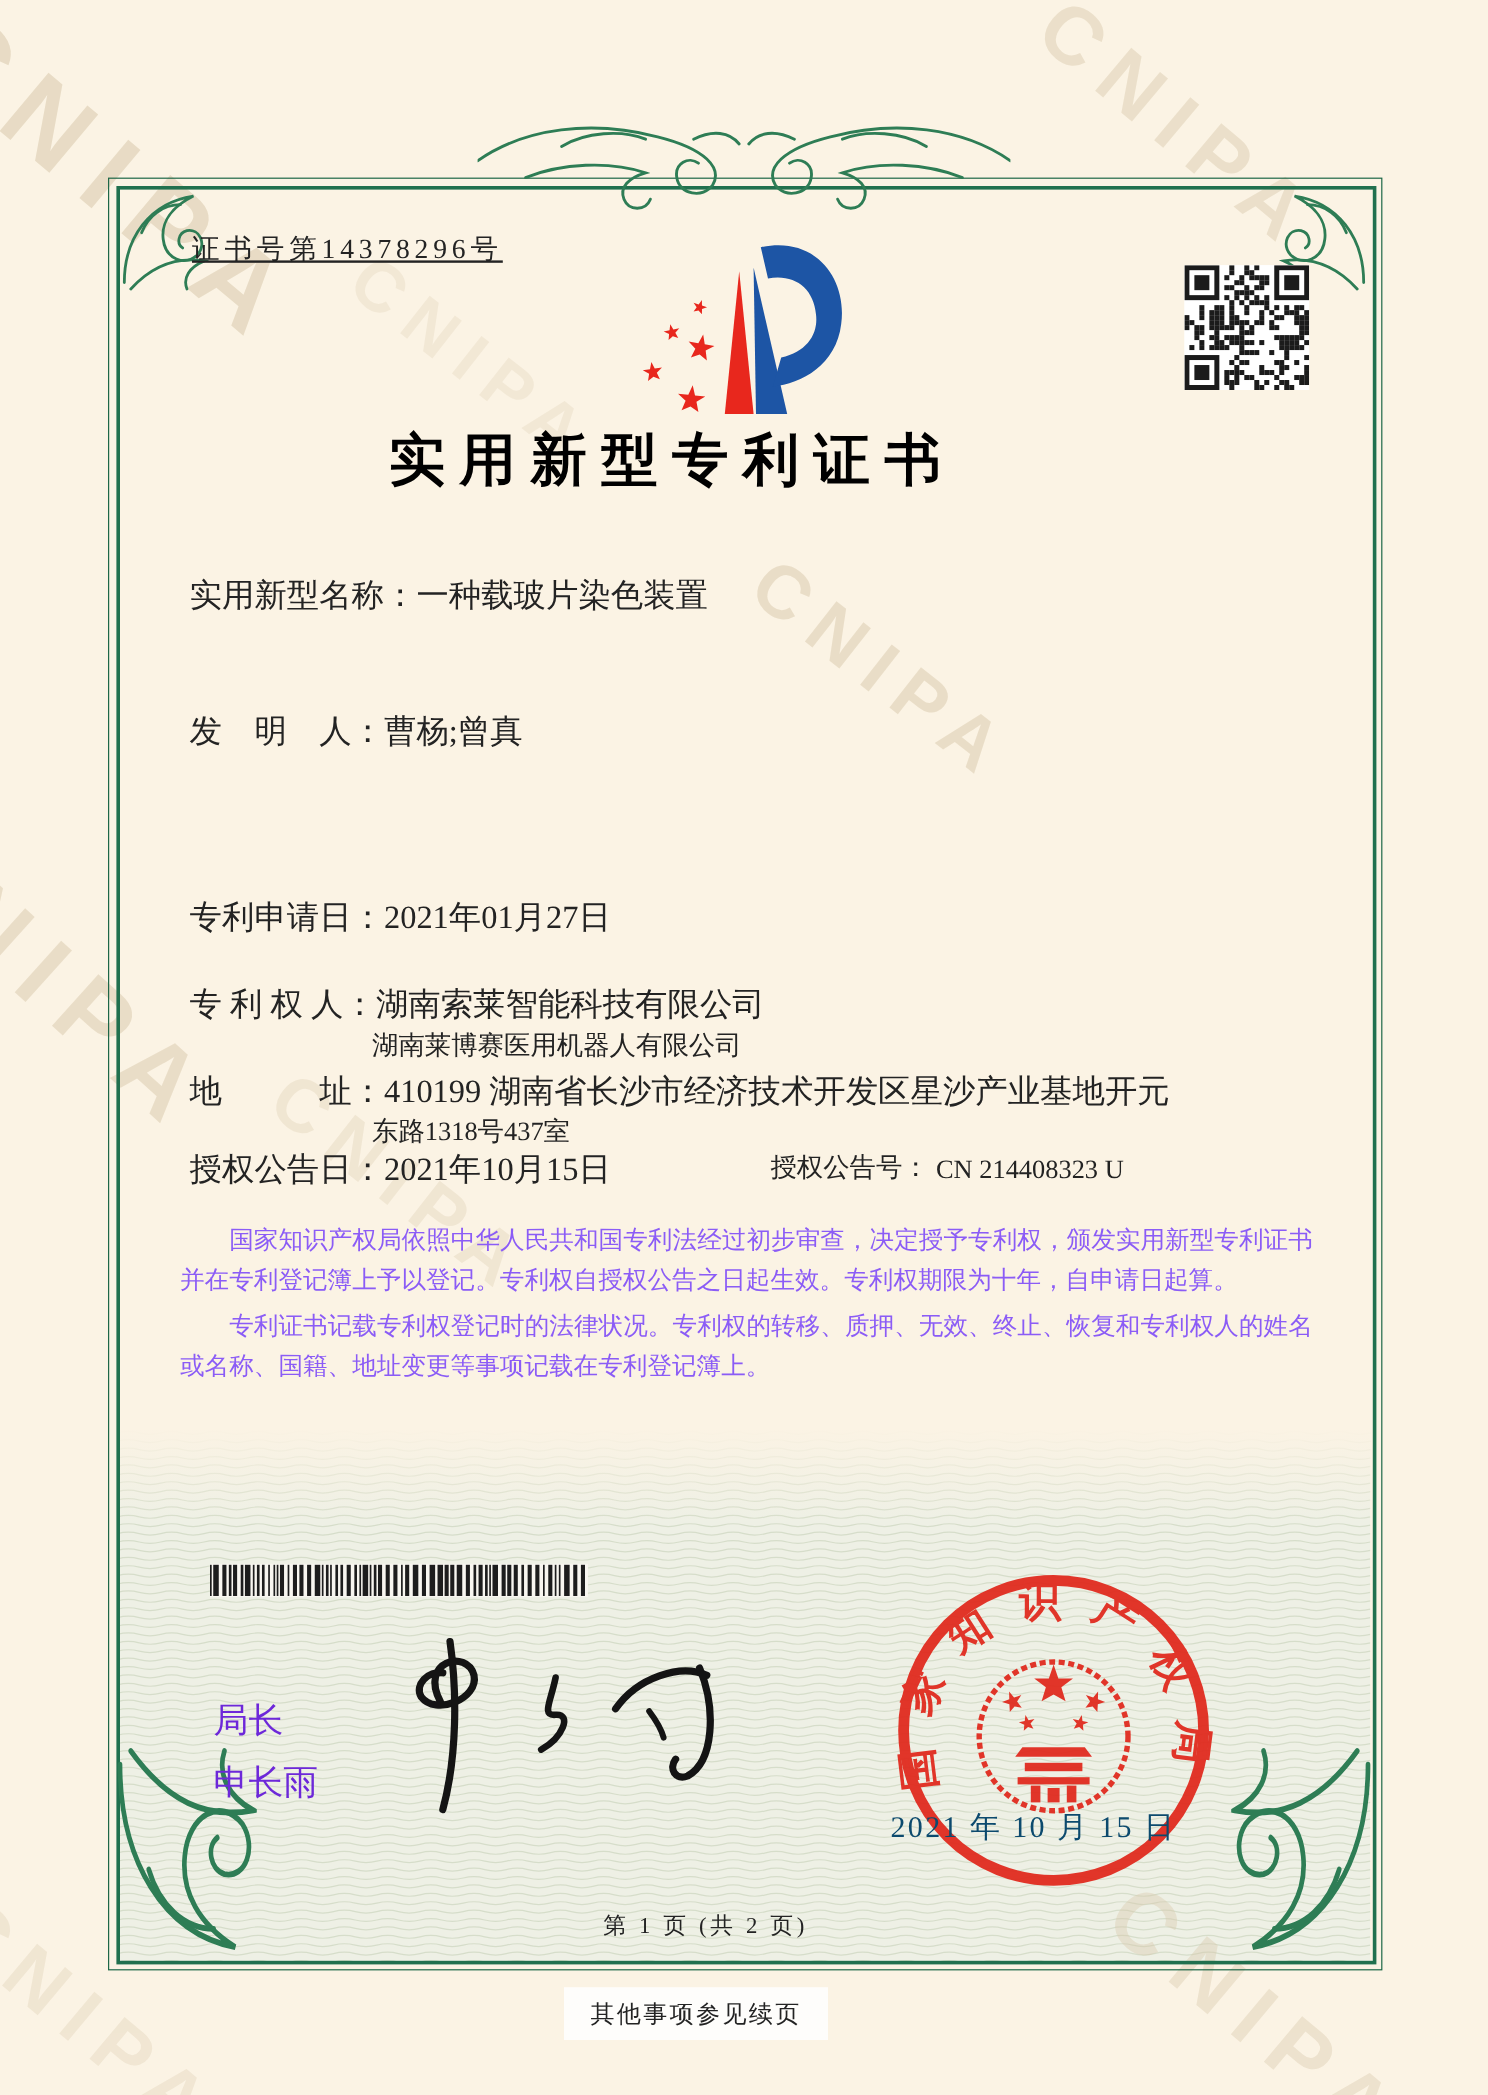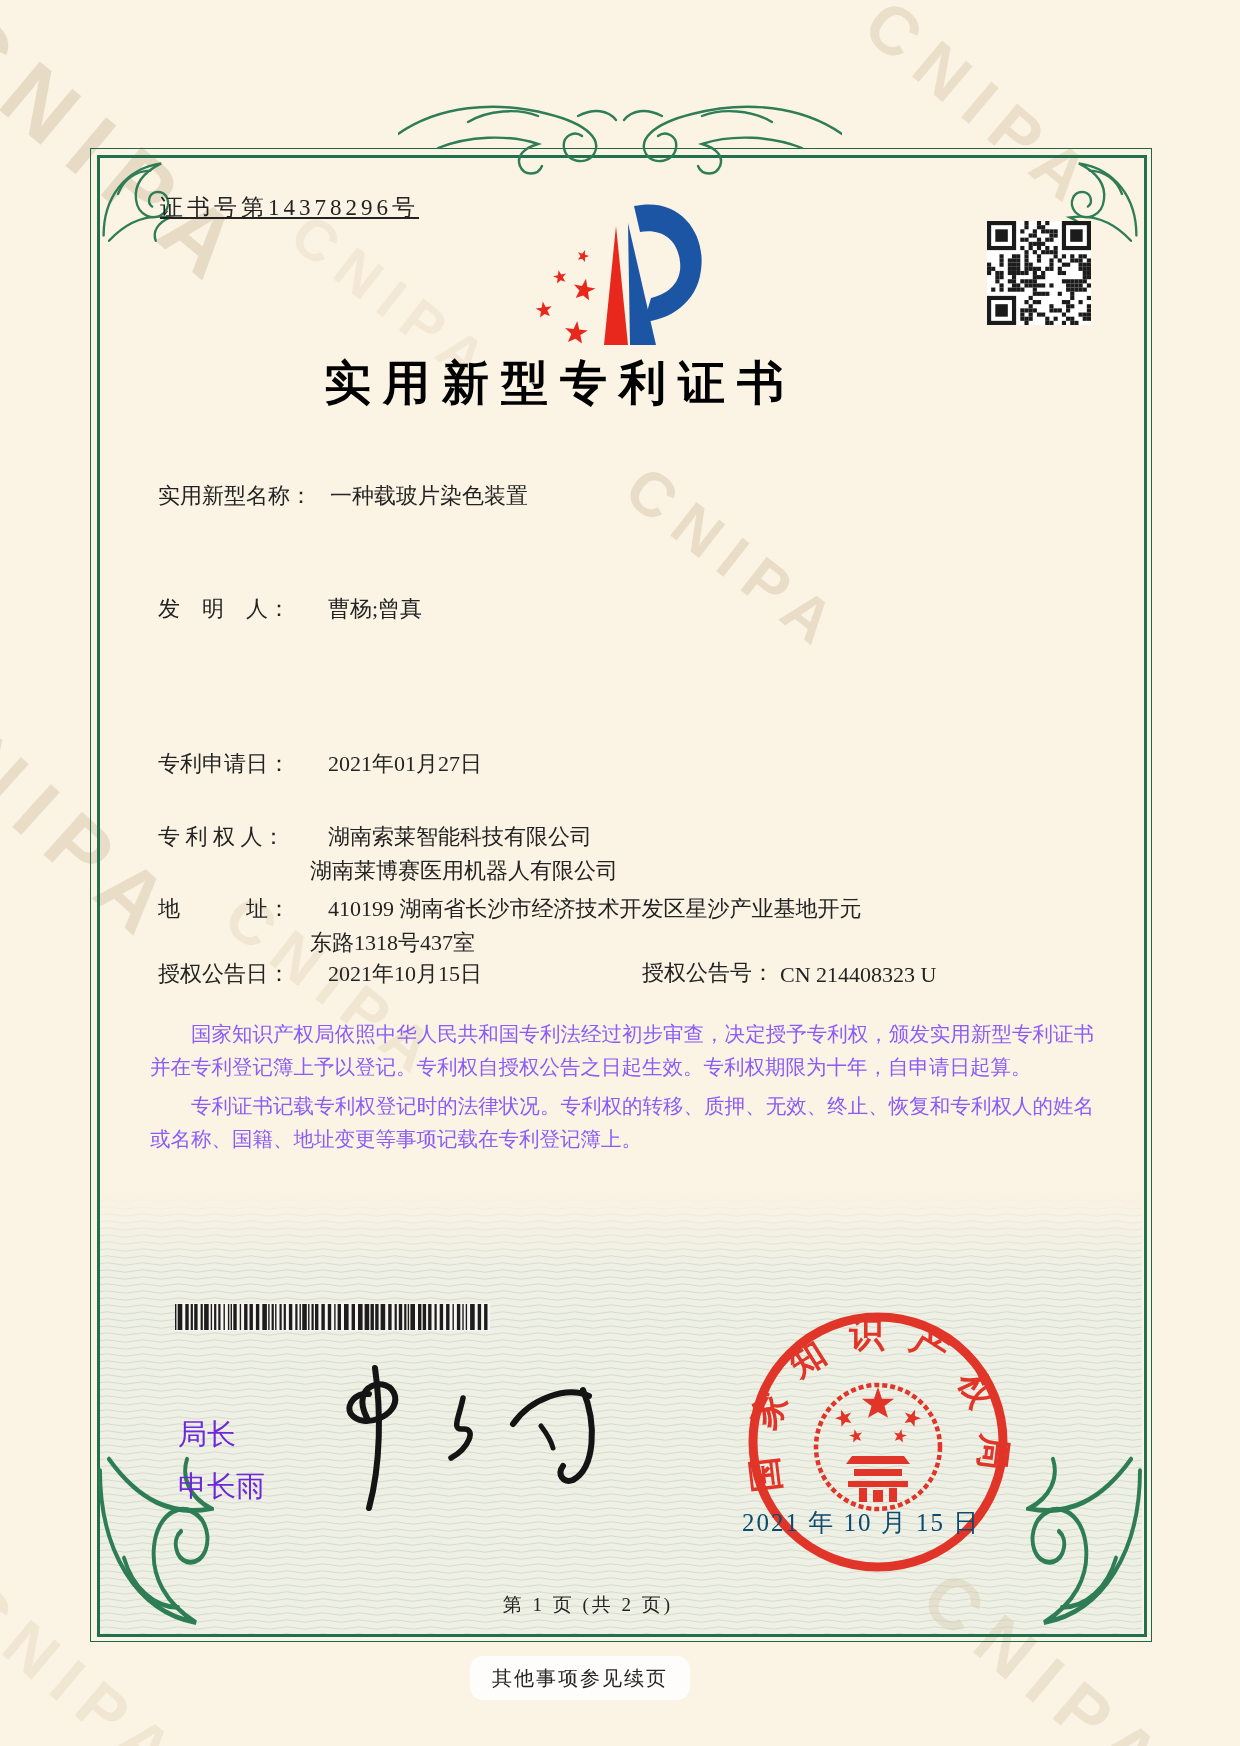--- a/index.html
+++ b/index.html
@@ -24,21 +24,21 @@
   .border-inner{left:97px;top:155px;width:1044px;height:1476px;border:3px solid #21704e;}
   
   .cert-no{left:160px;top:192px;font-size:23px;letter-spacing:4px;text-decoration:underline;}
   .qr{left:987px;top:221px;width:104px;height:104px;background:#fff;}
   .logo{left:516px;top:190px;}
   .title{
     left:0;width:1120px;top:352px;text-align:center;
     font-size:47px;font-weight:bold;letter-spacing:12px;color:#000000;
   }
   
-  .field{left:158px;font-size:22px;display:flex;line-height:32px;gap:18px;}
+  .field{left:158px;font-size:27px;display:flex;line-height:32px;}
   .field .lab{flex:0 0 152px;white-space:nowrap;}
   .field .val{white-space:nowrap;}
   .val2{left:310px;font-size:22px;line-height:32px;white-space:nowrap;}
   .grant-no{left:642px;top:958px;font-size:22px;display:flex;align-items:flex-end;}
   .grant-no .lab{margin-right:6px;white-space:nowrap;}
   
   .bodytext{
     left:150px;top:1018px;width:944px;font-size:20.5px;line-height:33px;
     text-align:justify;color:#8b5cf6;
   }
@@ -47,21 +47,21 @@
   .barcode{left:175px;top:1303px;}
   
   .signer{left:178px;top:1408px;font-family:"Liberation Sans","DejaVu Sans",sans-serif;
     font-size:29px;line-height:52px;color:#6d28d9;}
   .signature{left:305px;top:1360px;}
   
   .seal{left:728px;top:1292px;opacity:.92;}
   .seal-date{left:742px;top:1506px;font-size:25px;color:#0c4a6e;letter-spacing:2px;white-space:nowrap;}
   
   .page-info{left:0;width:1176px;top:1592px;text-align:center;font-size:19px;letter-spacing:3px;}
-  .note-box{left:470px;top:1656px;width:220px;height:44px;background:#fefdfb;border-radius:13px;
+  .note-box{left:470px;top:1656px;width:220px;height:44px;background:#fefdfb;border-radius:0;
     display:flex;align-items:center;justify-content:center;}
   .note-box span{font-size:20px;letter-spacing:2px;}
   .orn{position:absolute;pointer-events:none;}
 </style>
 </head>
 <body>
 
 <div class="page">
 
   <svg width="0" height="0" style="position:absolute" aria-hidden="true">

